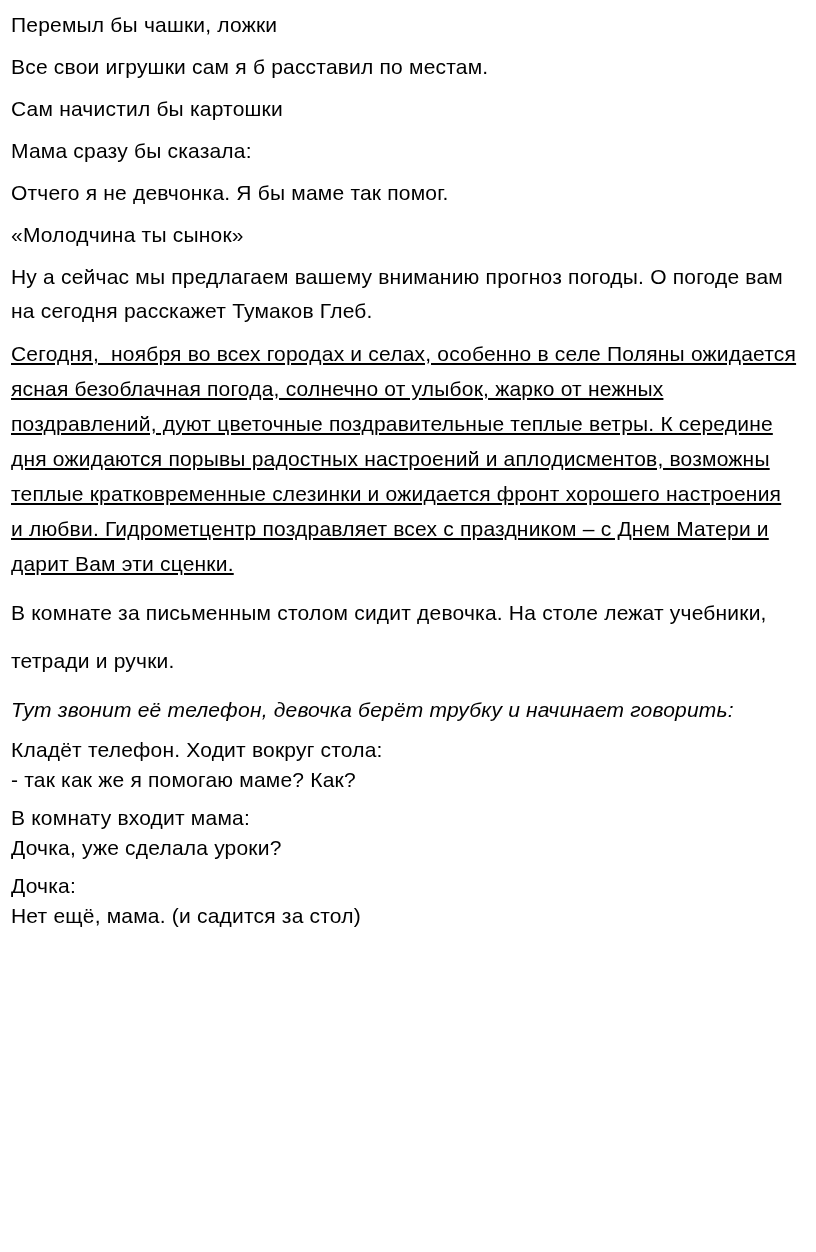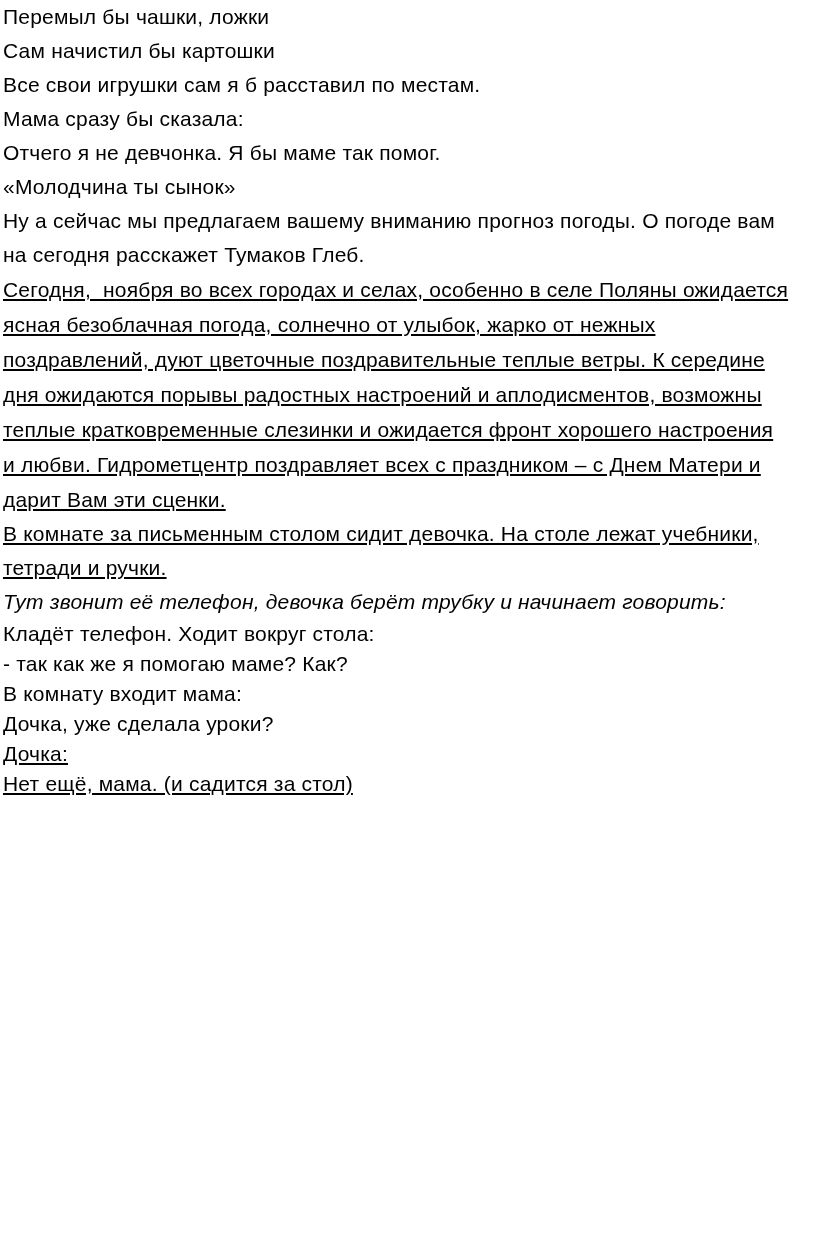--- a/index.html
+++ b/index.html
@@ -17,41 +17,41 @@
     width: 816px;
     height: 1252px;
     padding: 0 2px 0 3px;
     background: #ffffff;
     color: #000000;
     font-family: "Liberation Sans", sans-serif;
     font-size: 21px;
     letter-spacing: 0.2px;
   }
   .page p {
-    margin: 0;
+    margin: 8px;
     white-space: pre-line; 
     text-align: left;
   }
   .poem-line      { line-height: 34px; margin: 0 0 11px 0; }
   .announcer      { line-height: 34px; margin-top: 14px; }
   .forecast       { line-height: 35px; margin-top: 9px; text-decoration: underline; }
-  .scene          { line-height: 34px; margin-top: 23px; text-decoration: underline; }
+  .scene          { line-height: 48px; margin-top: 23px; }
   .phone-intro    { line-height: 34px; margin-top: 24px; font-style: italic; }
   .phone-dialog   { line-height: 29px; margin-top: 4px; }
   .after-call     { line-height: 30px; margin-top: 29px; }
   .mom-enters     { line-height: 30px; margin-top: 32px; }
-  .daughter-reply { line-height: 30px; margin-top: 27px; text-decoration: underline; }
+  .daughter-reply { line-height: 30px; margin-top: 27px; }
 </style>
 </head>
 <body>
 
 <div class="page">
   <p class="poem-line">Перемыл бы чашки, ложки</p>
+  <p class="poem-line">Все свои игрушки сам я б расставил по местам.</p>
   <p class="poem-line">Сам начистил бы картошки</p>
-  <p class="poem-line">Все свои игрушки сам я б расставил по местам.</p>
   <p class="poem-line">Мама сразу бы сказала:</p>
   <p class="poem-line">Отчего я не девчонка. Я бы маме так помог.</p>
   <p class="poem-line">«Молодчина ты сынок»</p>
 
   <p class="announcer">Ну а сейчас мы предлагаем вашему вниманию прогноз погоды. О погоде вам
 на сегодня расскажет Тумаков Глеб.</p>
 
   <p class="forecast">Сегодня,&nbsp; ноября во всех городах и селах, особенно в селе Поляны ожидается
 ясная безоблачная погода, солнечно от улыбок, жарко от нежных
 поздравлений, дуют цветочные поздравительные теплые ветры. К середине

